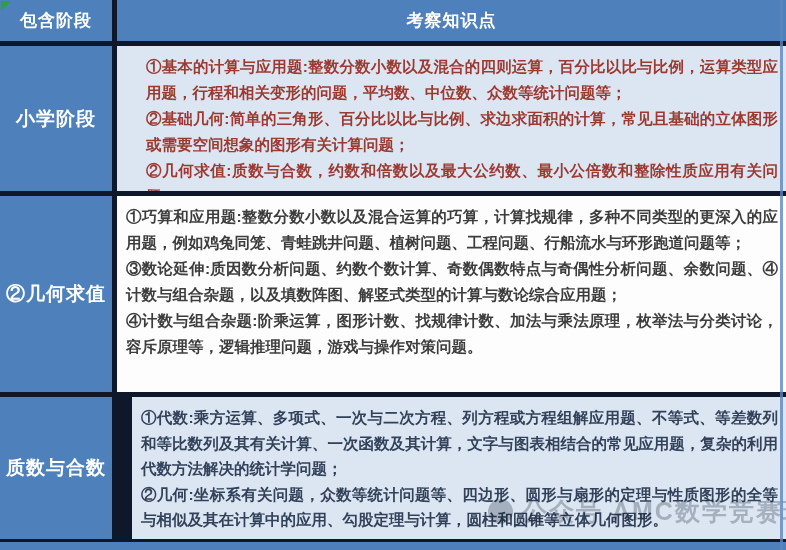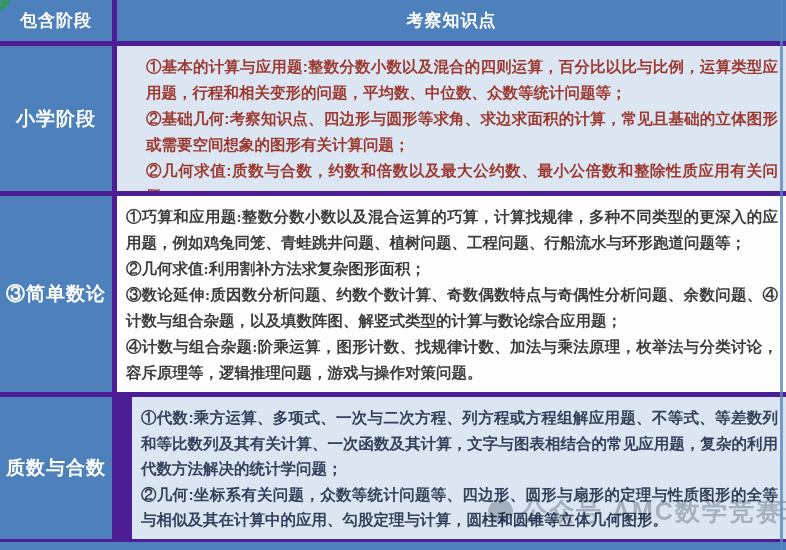--- a/index.html
+++ b/index.html
@@ -1,18 +1,18 @@
 <!DOCTYPE html>
 <html style="--header-bg: #4E80BC; --stage-bg: #4E80BC; --header-text: #FFFFFF; --band-bg: #DCE6F2; --plain-bg: #FDFDFE; --row1-text: #9C3A32; --row2-text: #3D3D3D; --row3-text: #33425B; --border-blue: #5B87BE; --watermark-grey: #8A919C; --corner-green: #2F9E44;"><head>
 <meta charset="utf-8">
 <style>
   html,body{margin:0;padding:0;}
   body{font-family:"Liberation Sans",sans-serif;}
   .page{
-    position:relative;width:786px;height:550px;background:#4c1d95;
+    position:relative;width:786px;height:550px;background:#0f172a;
     overflow:hidden;
   }
   .row{display:flex;margin-bottom:5px;}
   .cell{box-sizing:border-box;overflow:hidden;}
   .stage{
     width:112px;flex:0 0 112px;margin-right:5px;
     background:var(--stage-bg);color:var(--header-text);
     display:flex;align-items:center;justify-content:center;
     font-weight:700;font-size:19px;letter-spacing:1px;
   }
@@ -29,21 +29,21 @@
   .knowledge p{margin:0;text-align:justify;}
   .row-1{height:145px;}
   .row-1 .knowledge{line-height:26px;padding-left:29px;}
   .row-2{height:196px;}
   .row-2 .knowledge{line-height:26px;}
   .row-3{height:142px;margin-bottom:3px;}
   .row-3 .knowledge{line-height:25.6px;}
   .bg-band{background:var(--band-bg);}
   .bg-plain{background:var(--plain-bg);}
   .t1{color:var(--row1-text);}
-  .t2{color:var(--row2-text);font-family:Liberation Serif, serif;}
+  .t2{color:var(--row2-text);}
   .t3{color:var(--row3-text);margin-left:15px;}
   .bottom-strip{height:8px;background:var(--header-bg);width:100%;}
   .right-edge{
     position:absolute;top:0;right:3px;width:3px;height:100%;
     background:var(--border-blue);opacity:.8;
   }
   .corner-marker{
     position:absolute;top:1px;left:1px;width:0;height:0;
     border-top:10px solid var(--corner-green);
     border-right:10px solid transparent;
@@ -70,30 +70,29 @@
 
   <div class="row header-row">
     <div class="cell stage">包含阶段</div>
     <div class="cell content">考察知识点</div>
   </div>
 
   <div class="row row-1">
     <div class="cell stage">小学阶段</div>
     <div class="cell content knowledge bg-band t1">
       <p>①基本的计算与应用题:整数分数小数以及混合的四则运算，百分比以比与比例，运算类型应用题，行程和相关变形的问题，平均数、中位数、众数等统计问题等；</p>
-      <p>②基础几何:考察知识点、四边形与圆形等求角、求边求面积的计算，常见且基础的立体图形或需要空间想象的图形有关计算问题；</p>
+      <p>②基础几何:简单的三角形、百分比以比与比例、求边求面积的计算，常见且基础的立体图形或需要空间想象的图形有关计算问题；</p>
       <p>②几何求值:质数与合数，约数和倍数以及最大公约数、最小公倍数和整除性质应用有关问题。</p>
     </div>
   </div>
 
   <div class="row row-2">
-    <div class="cell stage">③简单数论</div>
+    <div class="cell stage">②几何求值</div>
     <div class="cell content knowledge bg-plain t2">
       <p>①巧算和应用题:整数分数小数以及混合运算的巧算，计算找规律，多种不同类型的更深入的应用题，例如鸡兔同笼、青蛙跳井问题、植树问题、工程问题、行船流水与环形跑道问题等；</p>
-      <p>②几何求值:利用割补方法求复杂图形面积；</p>
       <p>③数论延伸:质因数分析问题、约数个数计算、奇数偶数特点与奇偶性分析问题、余数问题、④计数与组合杂题，以及填数阵图、解竖式类型的计算与数论综合应用题；</p>
       <p>④计数与组合杂题:阶乘运算，图形计数、找规律计数、加法与乘法原理，枚举法与分类讨论，容斥原理等，逻辑推理问题，游戏与操作对策问题。</p>
     </div>
   </div>
 
   <div class="row row-3">
     <div class="cell stage">质数与合数</div>
     <div class="cell content knowledge bg-band t3">
       <p>①代数:乘方运算、多项式、一次与二次方程、列方程或方程组解应用题、不等式、等差数列和等比数列及其有关计算、一次函数及其计算，文字与图表相结合的常见应用题，复杂的利用代数方法解决的统计学问题；</p>
       <p>②几何:坐标系有关问题，众数等统计问题等、四边形、圆形与扇形的定理与性质图形的全等与相似及其在计算中的应用、勾股定理与计算，圆柱和圆锥等立体几何图形。</p>

